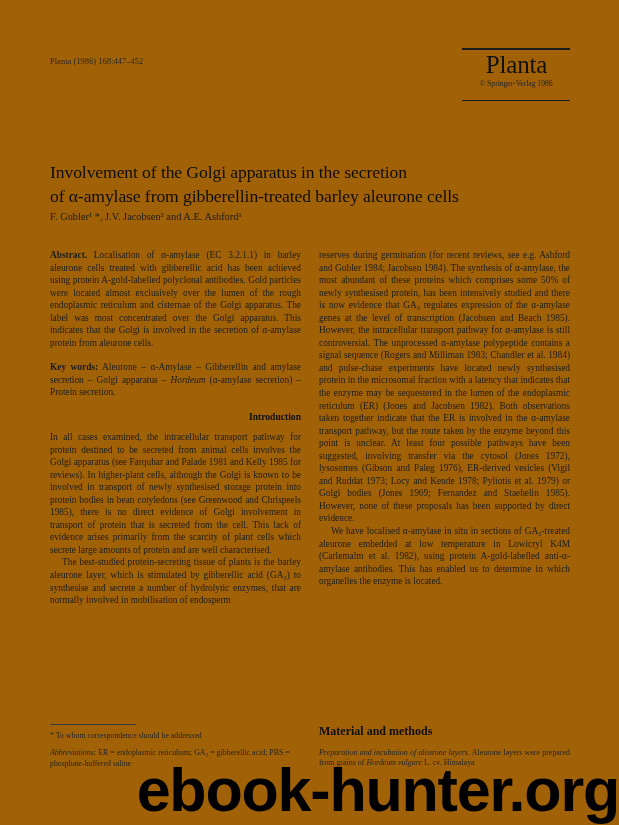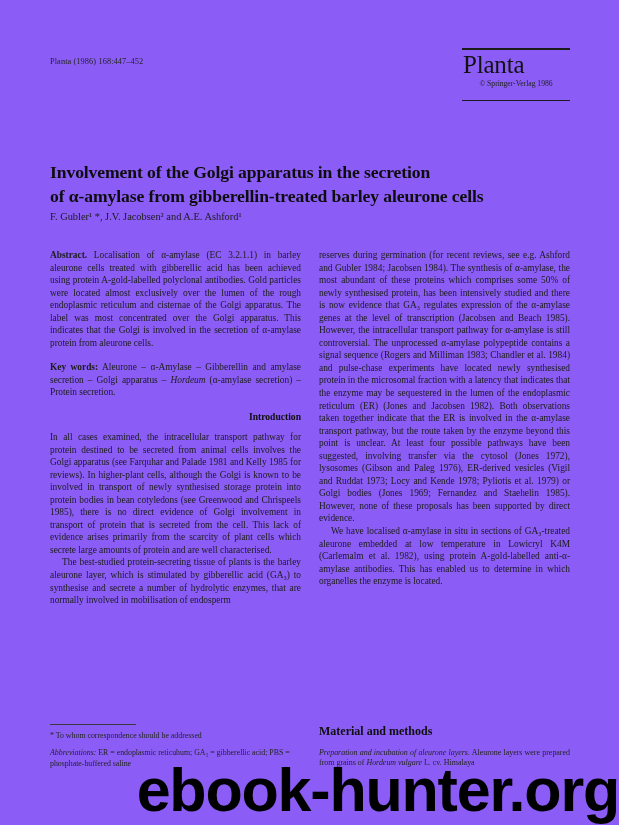--- a/index.html
+++ b/index.html
@@ -4,21 +4,21 @@
 <style>
   html, body {
     margin: 0;
     padding: 0;
     background: #ffffff;
   }
   .page {
     position: relative;
     width: 619px;
     height: 825px;
-    background: #8b5cf6;
+    background: #a16207;
     overflow: hidden;
     font-family: "Liberation Serif", "DejaVu Serif", serif;
     color: #1a1a1a;
   }
   .sheet {
     position: absolute;
     left: 50px;
     top: 52px;
     width: 520px;
     height: 730px;
@@ -53,39 +53,39 @@
     height: 1px;
     background: #1b1b1b;
     margin-top: 1px;
   }
   .masthead .wordmark {
     font-family: "Liberation Serif", "DejaVu Serif", serif;
     font-size: 25px;
     line-height: 27px;
     letter-spacing: -0.2px;
     color: #111;
-    text-align: left;
+    text-align: center;
     padding-left: 1px;
   }
   .masthead .imprint {
     font-size: 7.6px;
     line-height: 11px;
     color: #222;
     padding-bottom: 10px;
     white-space: nowrap;
   }
 
   
   .titleblock {
     margin-top: 52px;
   }
   .article-title {
     font-size: 17.6px;
     line-height: 24px;
-    font-weight: bold;
+    font-weight: normal;
     color: #0d0d0d;
     letter-spacing: -0.1px;
     margin: 0;
   }
   .authors {
     margin-top: 2px;
     font-size: 10.4px;
     line-height: 14px;
     color: #1b1b1b;
   }

